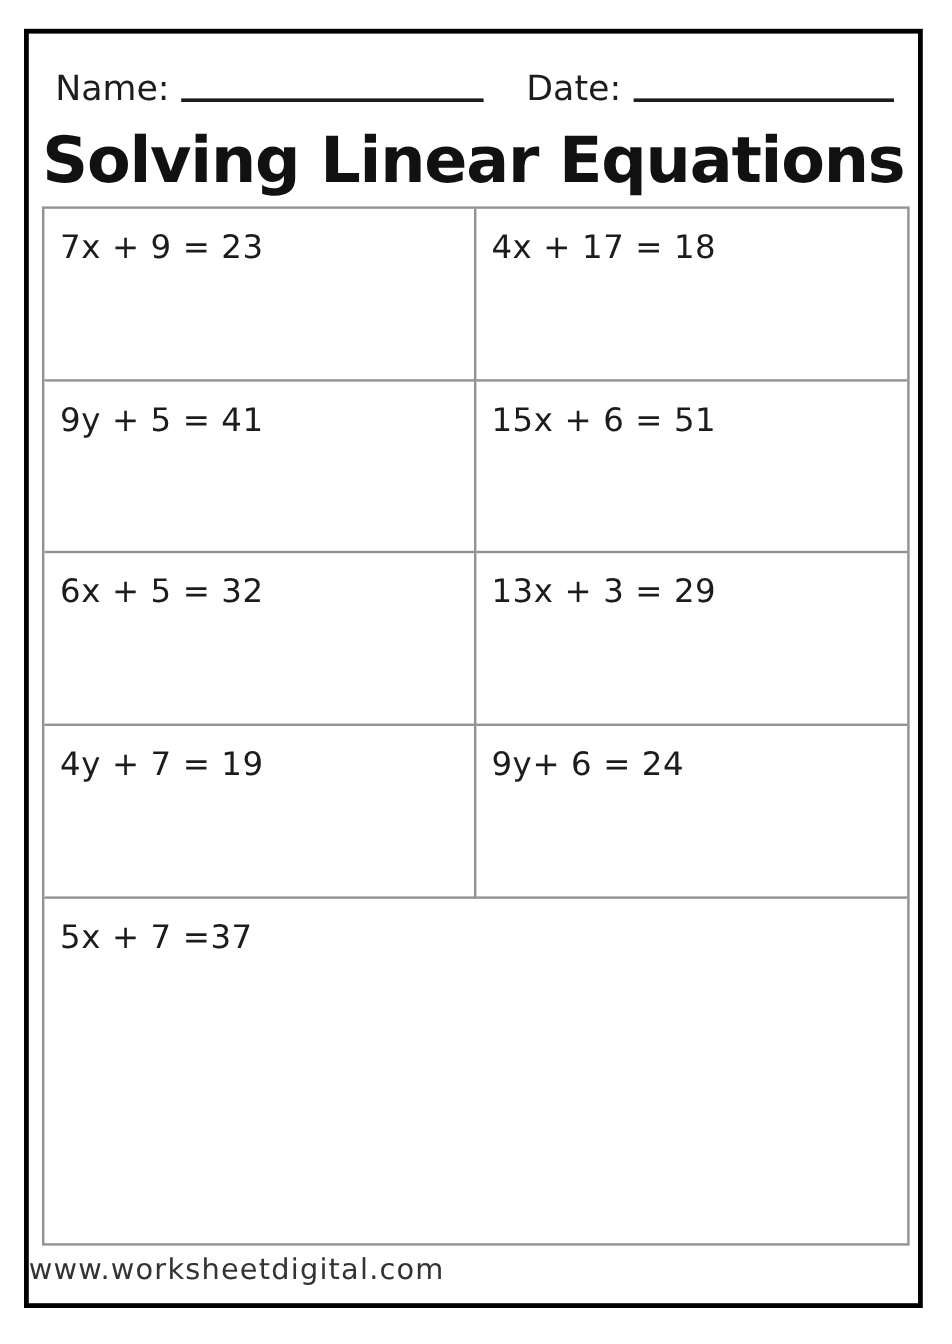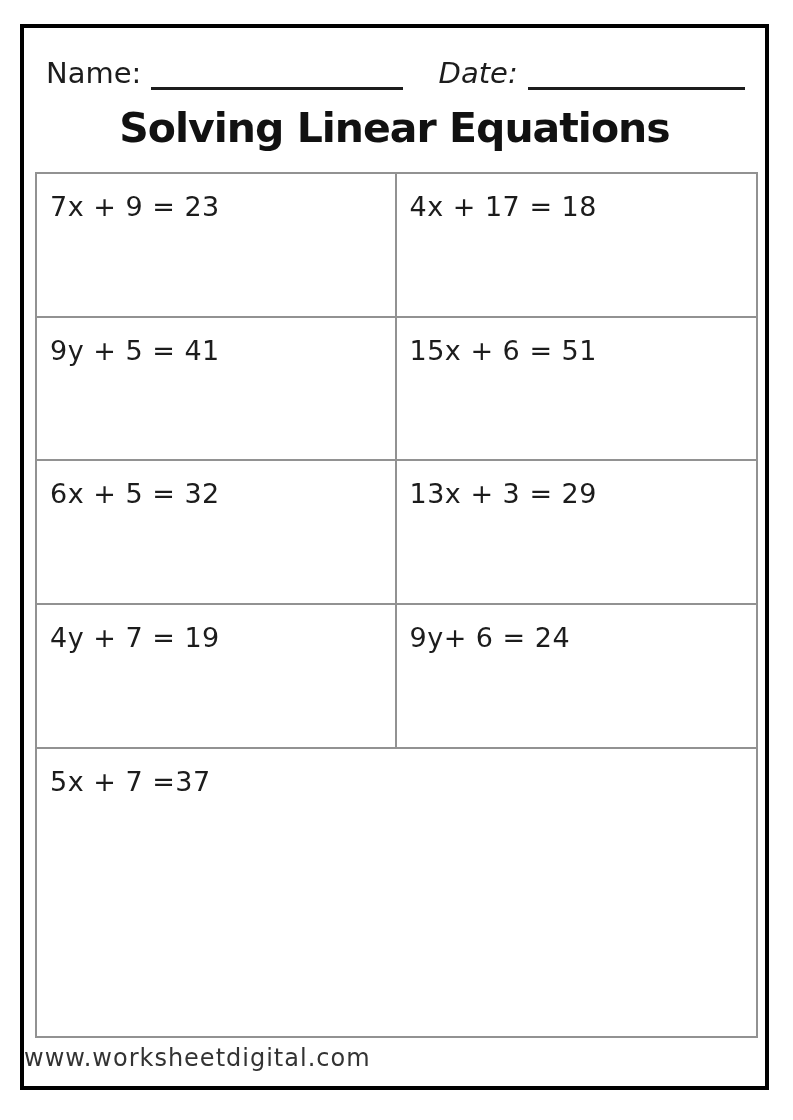--- a/index.html
+++ b/index.html
@@ -24,51 +24,50 @@
     border: 4px solid #000000;
     box-sizing: border-box;
     background: #ffffff;
   }
   .header-row {
     position: absolute;
     top: 28px;
     left: 22px;
     right: 20px;
     display: flex;
-    align-items: flex-end;
+    align-items: flex-start;
     font-size: 29px;
     color: #1d1d1d;
   }
   .field-label {
     white-space: nowrap;
   }
   .write-line {
     display: inline-block;
     border-bottom: 3px solid #1d1d1d;
     height: 26px;
   }
   .name-line {
     width: 252px;
     margin-left: 10px;
   }
   .date-label {
     margin-left: 36px;
-    font-style: italic;
   }
   .date-line {
     width: 218px;
     margin-left: 10px;
   }
   .title {
     position: absolute;
     top: 76px;
     left: 0;
     width: 100%;
     text-align: center;
-    font-size: 41px;
+    font-size: 53px;
     font-weight: bold;
     letter-spacing: -1px;
     color: #111111;
   }
   .grid {
     position: absolute;
     left: 11px;
     top: 144px;
     width: 723px;
     height: 866px;

